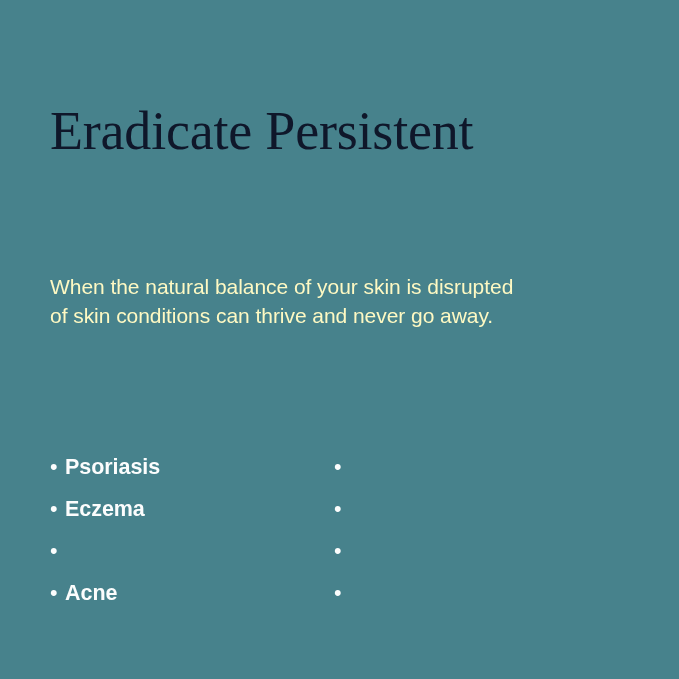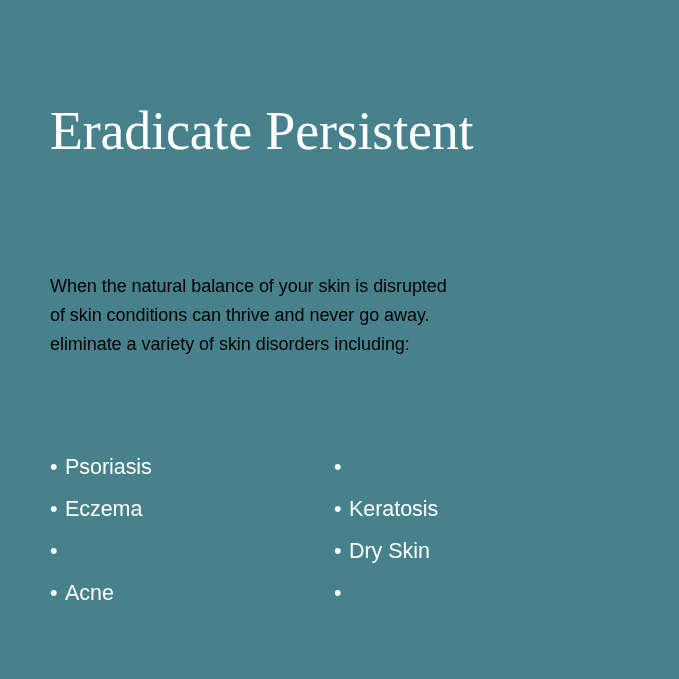--- a/index.html
+++ b/index.html
@@ -27,41 +27,41 @@
     left: 50px;
     top: 101px;
     width: 590px;
     margin: 0;
     padding: 0;
     font-family: "Liberation Serif", "DejaVu Serif", serif;
     font-weight: 400;
     font-size: 54px;
     line-height: 61px;
     letter-spacing: -0.2px;
-    color: #ffffff;
+    color: #0f172a;
   }
   .heading .hl {
     display: block;
     white-space: nowrap;
   }
 
   
   .body-copy {
     position: absolute;
     left: 50px;
     top: 272px;
     width: 600px;
     margin: 0;
     padding: 0;
     font-family: "Liberation Sans", "DejaVu Sans", sans-serif;
     font-weight: 400;
-    font-size: 18px;
+    font-size: 21px;
     line-height: 29px;
     letter-spacing: -0.05px;
-    color: #000000;
+    color: #fef9c3;
   }
   .body-copy .bl {
     display: block;
     white-space: nowrap;
   }
 
   
   .conditions {
     position: absolute;
     left: 50px;
@@ -94,35 +94,35 @@
   .cond-bullet {
     display: inline-block;
     width: 15px;
     flex: 0 0 15px;
     color: #fcfdfd;
     font-size: 21.5px;
     line-height: 30px;
   }
   .cond-label {
     display: inline-block;
+    font-weight: bold;
   }
 </style>
 </head>
 <body>
 
 <div class="poster" style="background: rgb(71, 130, 140); width: 679px; height: 679px;">
 
   <h1 class="heading">
     <span class="hl">Eradicate Persistent</span>
   </h1>
 
   <p class="body-copy">
     <span class="bl">When the natural balance of your skin is disrupted</span>
     <span class="bl">of skin conditions can thrive and never go away.</span>
-    <span class="bl">eliminate a variety of skin disorders including:</span>
   </p>
 
   <div class="conditions">
 
     <ul class="cond-col col-left">
       <li class="cond-item">
         <span class="cond-bullet">•</span>
         <span class="cond-label">Psoriasis</span>
       </li>
       <li class="cond-item">
@@ -137,25 +137,23 @@
         <span class="cond-label">Acne</span>
       </li>
     </ul>
 
     <ul class="cond-col col-right">
       <li class="cond-item">
         <span class="cond-bullet">•</span>
       </li>
       <li class="cond-item">
         <span class="cond-bullet">•</span>
-        <span class="cond-label">Keratosis</span>
       </li>
       <li class="cond-item">
         <span class="cond-bullet">•</span>
-        <span class="cond-label">Dry Skin</span>
       </li>
       <li class="cond-item">
         <span class="cond-bullet">•</span>
       </li>
     </ul>
 
   </div>
 
 </div>
 

